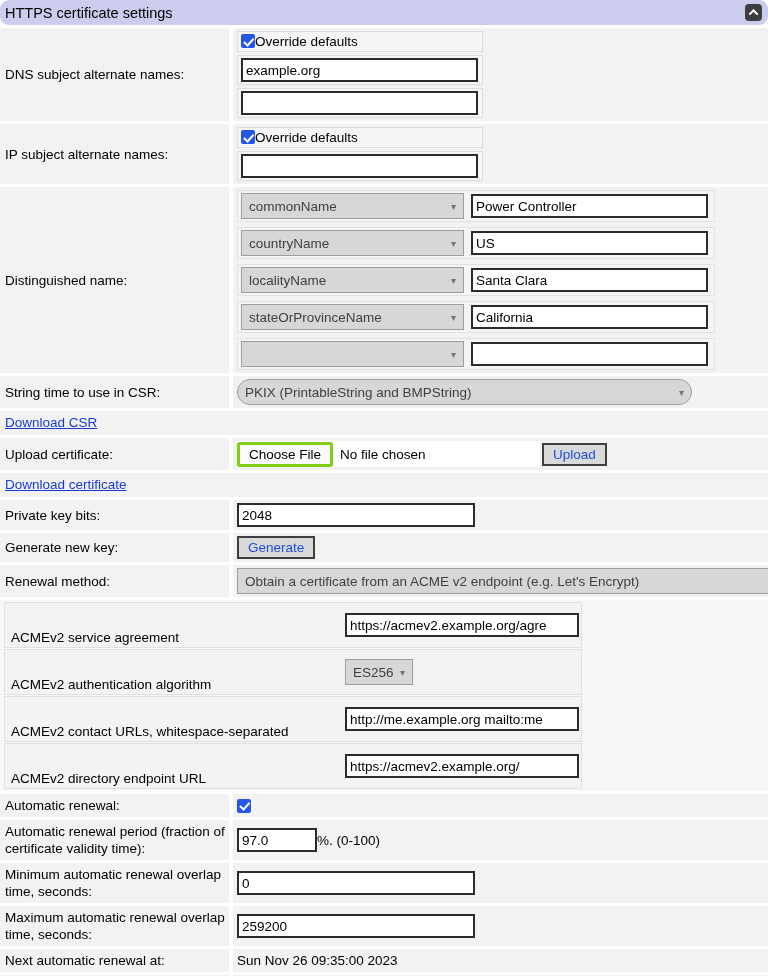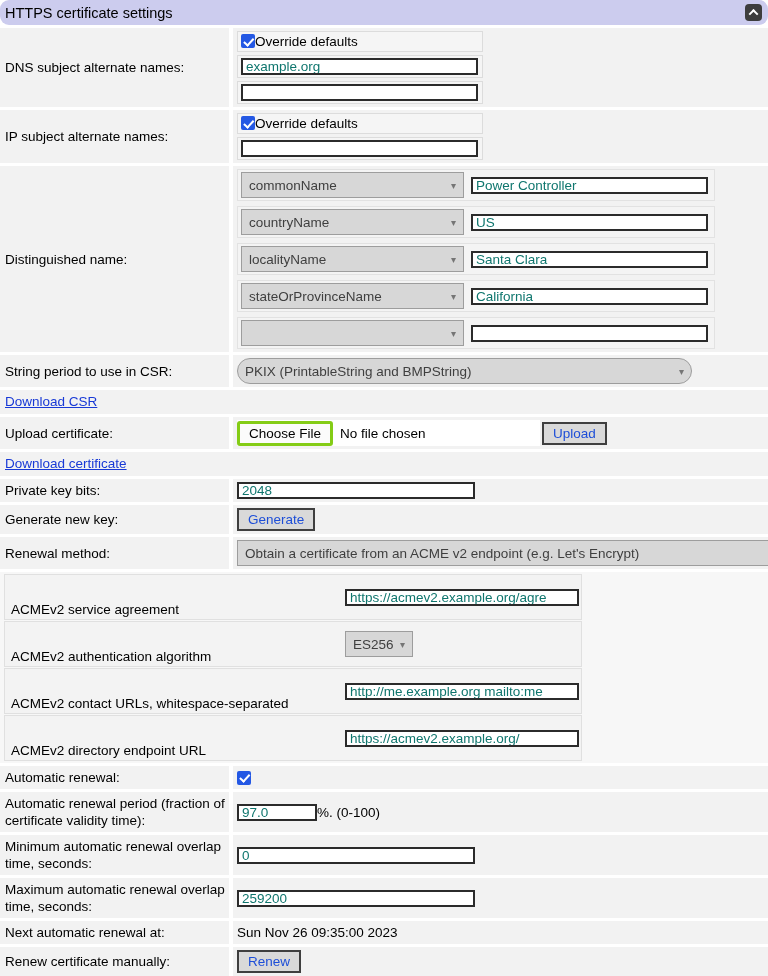--- a/index.html
+++ b/index.html
@@ -35,23 +35,23 @@
     width: 229px; flex: none; background: #f2f2f2;
     padding: 3px 4px 3px 5px; line-height: 17px;
     display: flex; align-items: center;
   }
   .cnt { flex: 1; background: #f2f2f2; padding: 3px 4px 3px 4px; display: flex; align-items: center; }
   .cnt-top { align-items: flex-start; }
   .fullrow { background: #f2f2f2; padding: 4px 5px; line-height: 16px; }
 
   
   input[type=text] {
-    border: 2px solid #2b2b2b; background: #fff; height: 17px;
+    border: 2px solid #2b2b2b; background: #fff; height: 24px;
     font-family: "Liberation Sans", sans-serif; font-size: 13.5px;
-    padding: 0 3px; color: #0f766e;
+    padding: 0 3px; color: #000000;
   }
   .btn {
     background: #d9d9d9; border: 2px solid #3f3f3f;
     font-family: "Liberation Sans", sans-serif; font-size: 13.5px;
     padding: 2px 9px; color: #1d4ed8; cursor: pointer;
   }
   .link { color: var(--link-color, #1839d6); text-decoration: underline; cursor: pointer; }
 
   .cb {
     width: 14px; height: 14px; background: var(--checkbox-blue, #2458e4);
@@ -203,21 +203,21 @@
               <span></span>
               <span class="arr">▾</span>
             </div>
             <input type="text" value="" style="">
           </div>
         </div>
       </div>
     </div>
 
     <div class="row">
-      <div class="lbl">String period to use in CSR:</div>
+      <div class="lbl">String time to use in CSR:</div>
       <div class="cnt">
         <div class="sel sel-strtypes">
           <span>PKIX (PrintableString and BMPString)</span>
           <span class="arr">▾</span>
         </div>
       </div>
     </div>
 
     <div class="fullrow">
       <a class="link">Download CSR</a>

